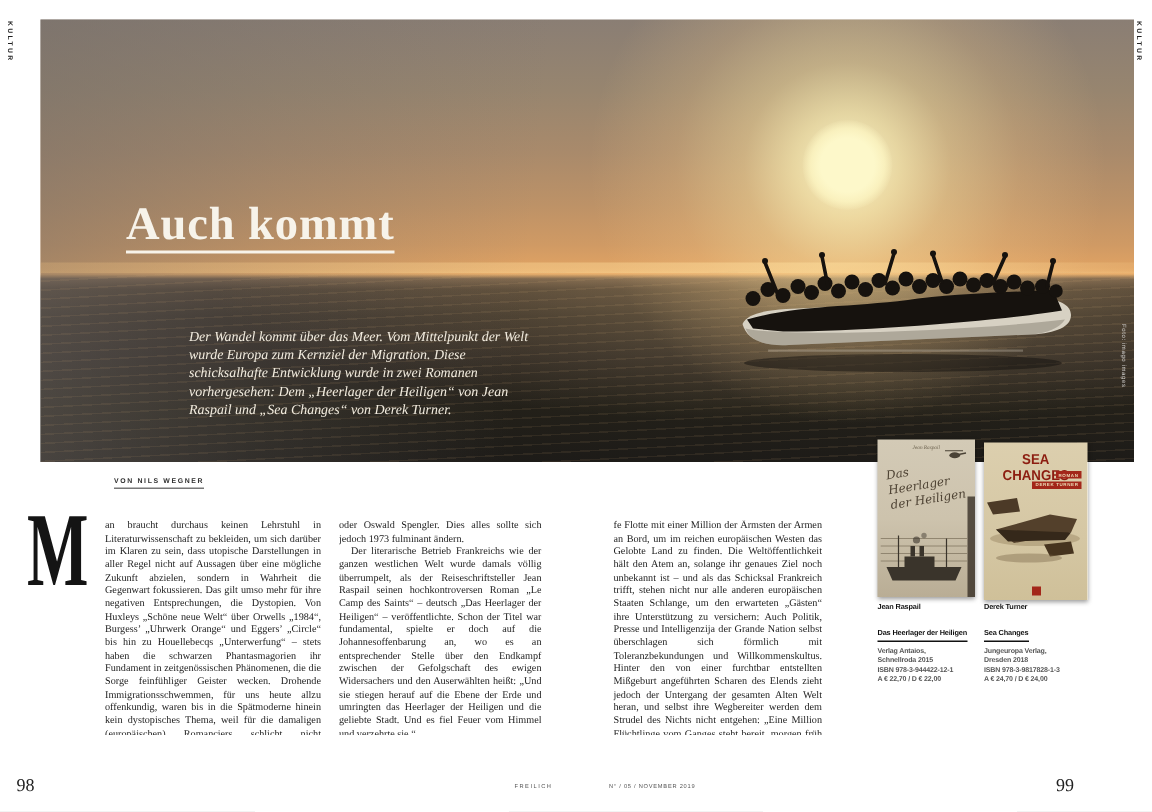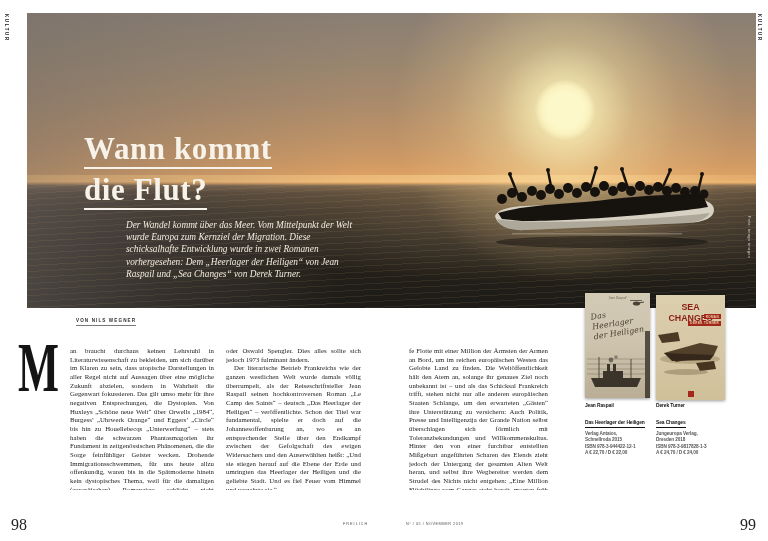--- a/index.html
+++ b/index.html
@@ -90,23 +90,23 @@
   .caption-turner{left:656px;}
   .cap-author{font-size:4.9px;font-weight:bold;color:#111;line-height:6.5px;white-space:nowrap;letter-spacing:-.1px;}
   .cap-title{font-size:4.9px;font-weight:bold;color:#111;line-height:6.5px;
        border-bottom:.6px solid #111;display:inline-block;padding-bottom:.5px;
        white-space:nowrap;letter-spacing:-.1px;}
   .cap-meta{margin-top:3.5px;}
   .cap-meta div{font-size:4.7px;line-height:6.3px;font-weight:bold;color:#575757;
        white-space:nowrap;letter-spacing:-.1px;}
 
   
-  .folio{position:absolute;top:516px;font-size:16px;color:#222;}
+  .folio{position:absolute;top:516px;font-size:12px;color:#222;}
   .folio-left{left:11px;}
-  .folio-right{left:740px;}
+  .folio-right{left:704px;}
   .footer-mag{position:absolute;left:343px;top:522px;font-family:"Liberation Sans",sans-serif;
        font-size:3.8px;letter-spacing:1px;color:#555;}
   .footer-issue{position:absolute;left:406px;top:522px;font-family:"Liberation Sans",sans-serif;
        font-size:3.8px;letter-spacing:.5px;color:#555;}
 </style>
 </head>
 <body>
 
 <div class="page">
 
@@ -164,22 +164,21 @@
         <circle cx="160" cy="8" r="2"></circle>
           <circle cx="208" cy="9" r="2"></circle>
           <circle cx="240" cy="13" r="2"></circle>
       </g>
     </svg>
 
     <div class="photo-credit">Foto: imago images</div>
   </div>
 
   <div class="headline">
-    <span class="hl-line">Wann kommt</span>
-    <span class="hl-line">die Flut?</span>
+    <span class="hl-line">Auch kommt</span>
   </div>
 
   <div class="standfirst">Der Wandel kommt über das Meer. Vom Mittelpunkt der Welt wurde Europa zum Kernziel der Migration. Diese schicksalhafte Entwicklung wurde in zwei Romanen vorhergesehen: Dem „Heerlager der Heiligen“ von Jean Raspail und „Sea Changes“ von Derek Turner.</div>
 
   <div class="byline">VON NILS WEGNER</div>
 
   <div class="dropcap">M</div>
 
   <div class="col col1">
     <p>an braucht durchaus keinen Lehrstuhl in Literaturwissenschaft zu bekleiden, um sich darüber im Klaren zu sein, dass utopische Darstellungen in aller Regel nicht auf Aussagen über eine mögliche Zukunft abzielen, sondern in Wahrheit die Gegenwart fokussieren. Das gilt umso mehr für ihre negativen Entsprechungen, die Dystopien. Von Huxleys „Schöne neue Welt“ über Orwells „1984“, Burgess’ „Uhrwerk Orange“ und Eggers’ „Circle“ bis hin zu Houellebecqs „Unterwerfung“ – stets haben die schwarzen Phantasmagorien ihr Fundament in zeitgenössischen Phänomenen, die die Sorge feinfühliger Geister wecken. Drohende Immigrationsschwemmen, für uns heute allzu offenkundig, waren bis in die Spätmoderne hinein kein dystopisches Thema, weil für die damaligen (europäischen) Romanciers schlicht nicht vorstellbar; Warnungen davor beschränkten sich auf die Traktate von Kulturphilosophen wie Lothrop Stoddard</p>

